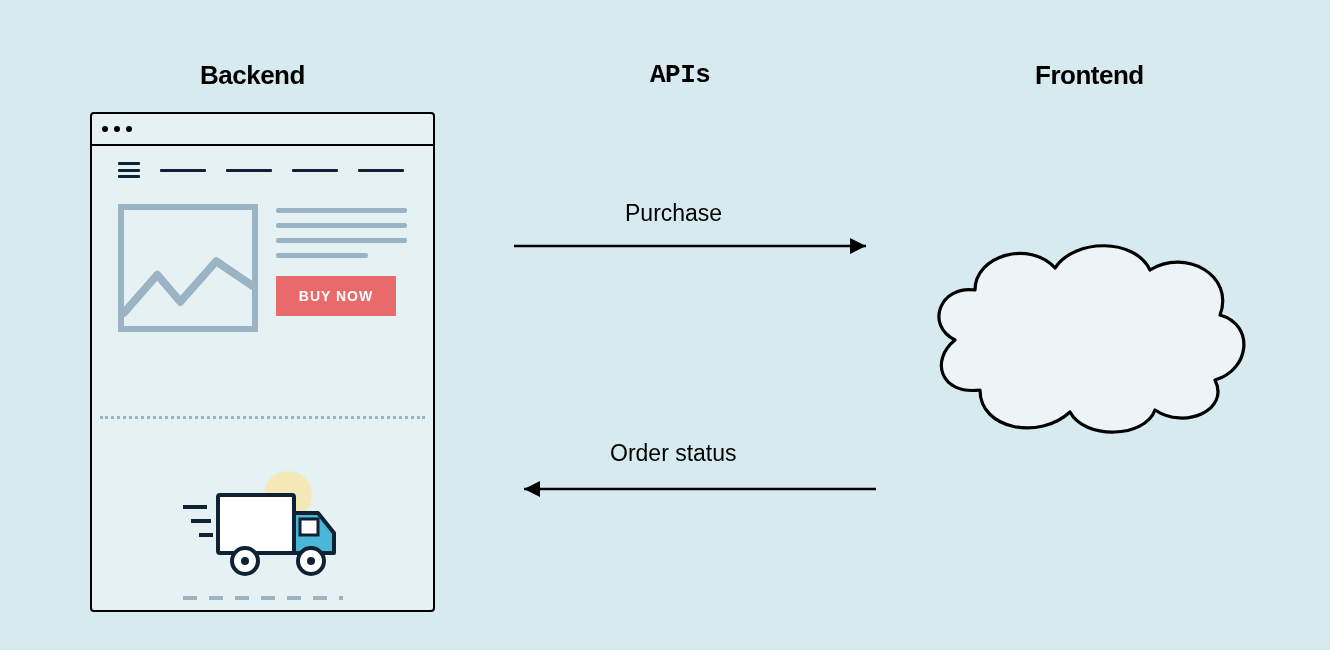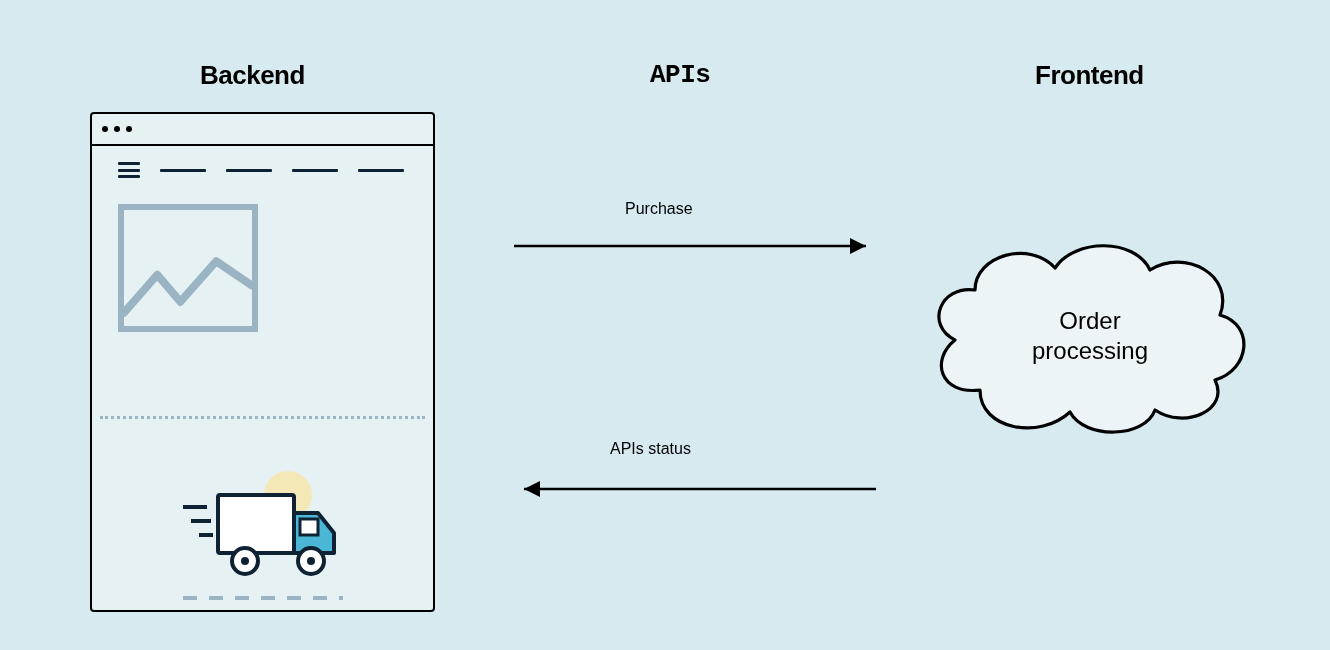--- a/index.html
+++ b/index.html
@@ -88,21 +88,21 @@
   .truck-dashes {
     position:absolute; left:50%; transform:translateX(-50%);
     bottom:16px; width:160px; height:4px;
     background: repeating-linear-gradient(90deg,#9ab4c4 0 14px, transparent 14px 26px);
   }
 
   
   .arrow-svg { position:absolute; }
   .arrow-label {
     position:absolute;
-    font-size: 16px;
+    font-size: 23px;
     font-weight: 400;
   }
   #lbl-purchase { left: 625px; top: 200px; }
   #lbl-status   { left: 610px; top: 440px; }
 
   
   .cloud-wrap { position:absolute; left:920px; top:230px; width:340px; height:220px; }
   .cloud-label {
     position:absolute; left:0; right:0; top:76px;
     text-align:center; font-size:24px; line-height:1.25;
@@ -132,20 +132,29 @@
       <div class="nav-line"></div>
       <div class="nav-line"></div>
       <div class="nav-line"></div>
     </div>
     <div class="product-row">
       <div class="img-box">
         <svg class="img-chart" viewBox="0 0 100 60" preserveAspectRatio="none">
           <polyline points="0,50 26,22 44,42 72,12 100,30" fill="none" stroke="#9ab4c4" stroke-width="6" stroke-linejoin="round" stroke-linecap="round"></polyline>
         </svg>
       </div>
+      <div class="desc-col">
+        <div class="desc-line"></div>
+        <div class="desc-line"></div>
+        <div class="desc-line"></div>
+        <div class="desc-line short"></div>
+        <div class="buy-btn">
+          <span>BUY NOW</span>
+        </div>
+      </div>
     </div>
     <div class="dotted-divider"></div>
     <div class="truck-area">
       <svg width="200" height="140" viewBox="0 0 200 140">
 
         <circle cx="125" cy="34" r="24" fill="#f4e9b6"></circle>
 
         <rect x="55" y="34" width="76" height="58" fill="#ffffff" stroke="#0e2233" stroke-width="4" rx="2"></rect>
 
         <path d="M131 52 h24 l16 20 v20 h-40 z" fill="#4bb7d6" stroke="#0e2233" stroke-width="4" stroke-linejoin="round"></path>
@@ -164,38 +173,34 @@
     </div>
   </div>
 </div>
 
 <div id="lbl-purchase" class="arrow-label">Purchase</div>
 <svg class="arrow-svg" style="left:510px; top:234px;" width="370" height="24">
   <line x1="4" y1="12" x2="356" y2="12" stroke="#000" stroke-width="2.5"></line>
   <polygon points="356,12 340,4 340,20" fill="#000"></polygon>
 </svg>
 
-<div id="lbl-status" class="arrow-label">APIs status</div>
+<div id="lbl-status" class="arrow-label">Order status</div>
 <svg class="arrow-svg" style="left:510px; top:477px;" width="370" height="24">
   <line x1="14" y1="12" x2="366" y2="12" stroke="#000" stroke-width="2.5"></line>
   <polygon points="14,12 30,4 30,20" fill="#000"></polygon>
 </svg>
 
 <div class="cloud-wrap">
   <svg width="340" height="220" viewBox="0 0 340 220">
     <path d="
       M60 160
       C20 165 10 130 35 110
       C5 95 20 55 55 60
       C55 25 110 10 135 38
       C155 8 215 8 230 40
       C265 18 315 45 300 85
       C335 95 330 140 295 150
       C310 180 265 200 235 180
       C225 208 165 210 150 182
       C120 210 60 200 60 160
       Z" fill="#edf4f7" stroke="#000" stroke-width="3.2" stroke-linejoin="round"></path>
   </svg>
-  <div class="cloud-label">
-    <span>Order</span><br>
-    <span>processing</span>
-  </div>
 </div>
 
 </body></html>

